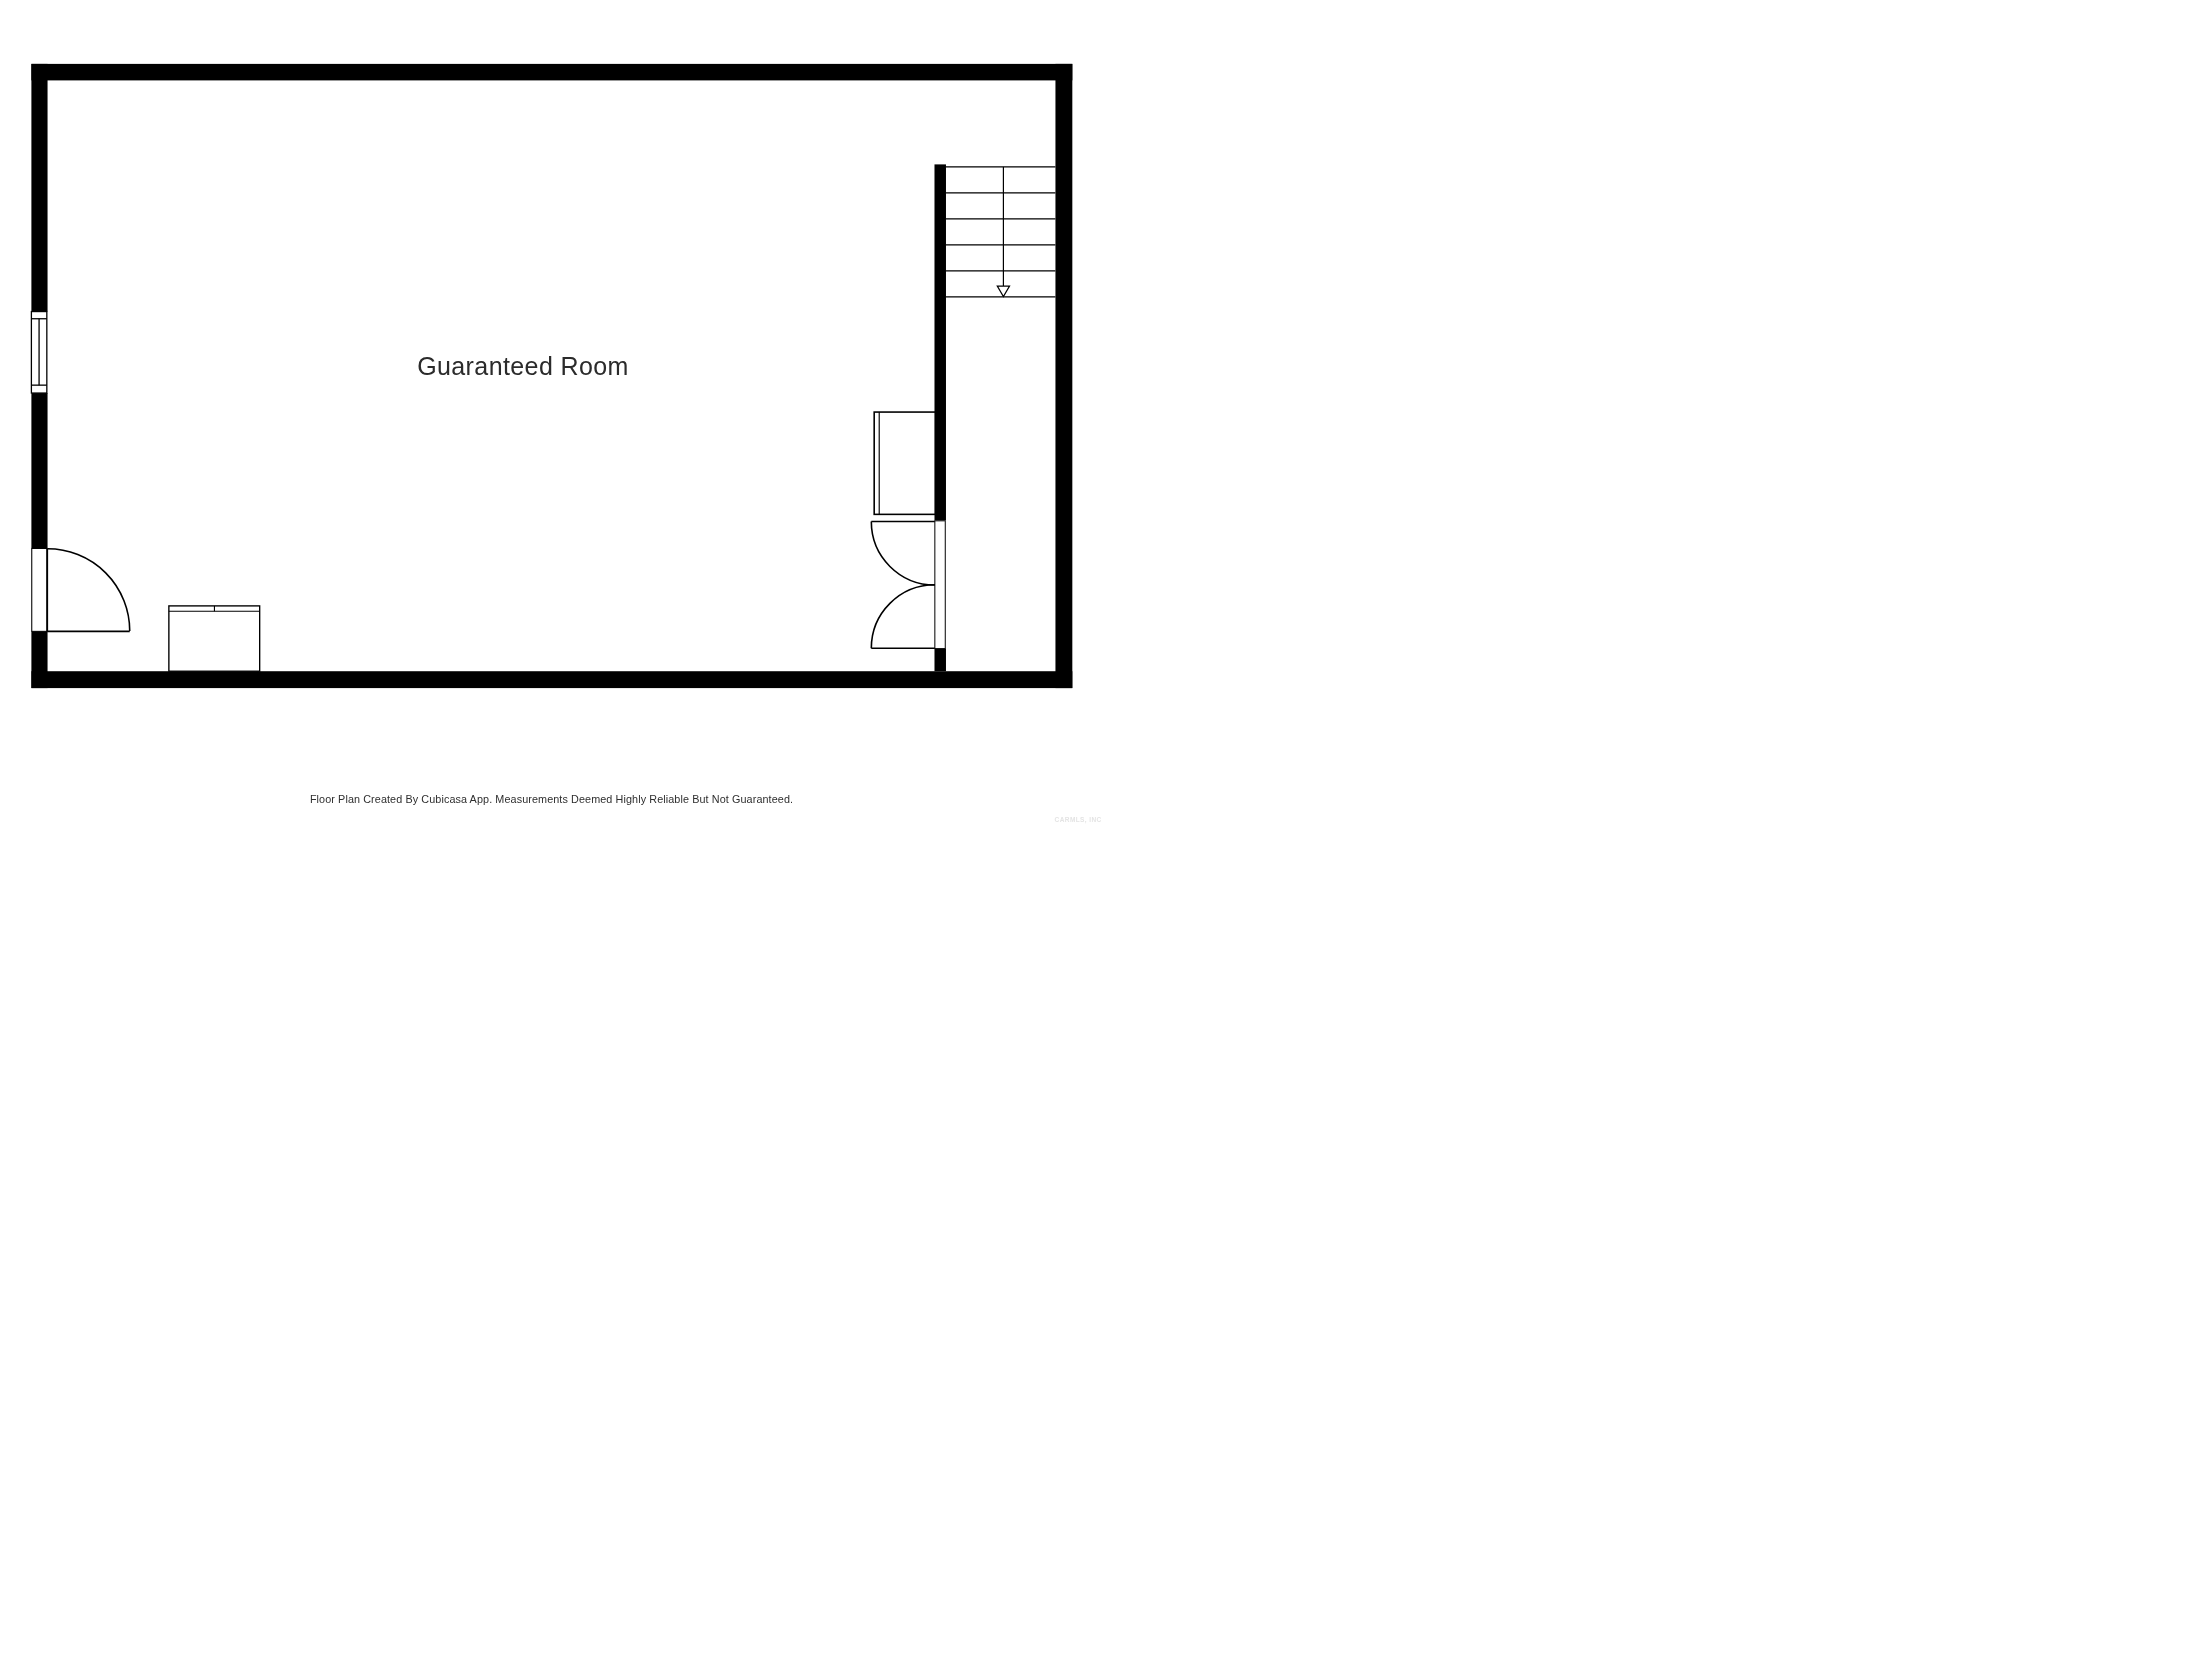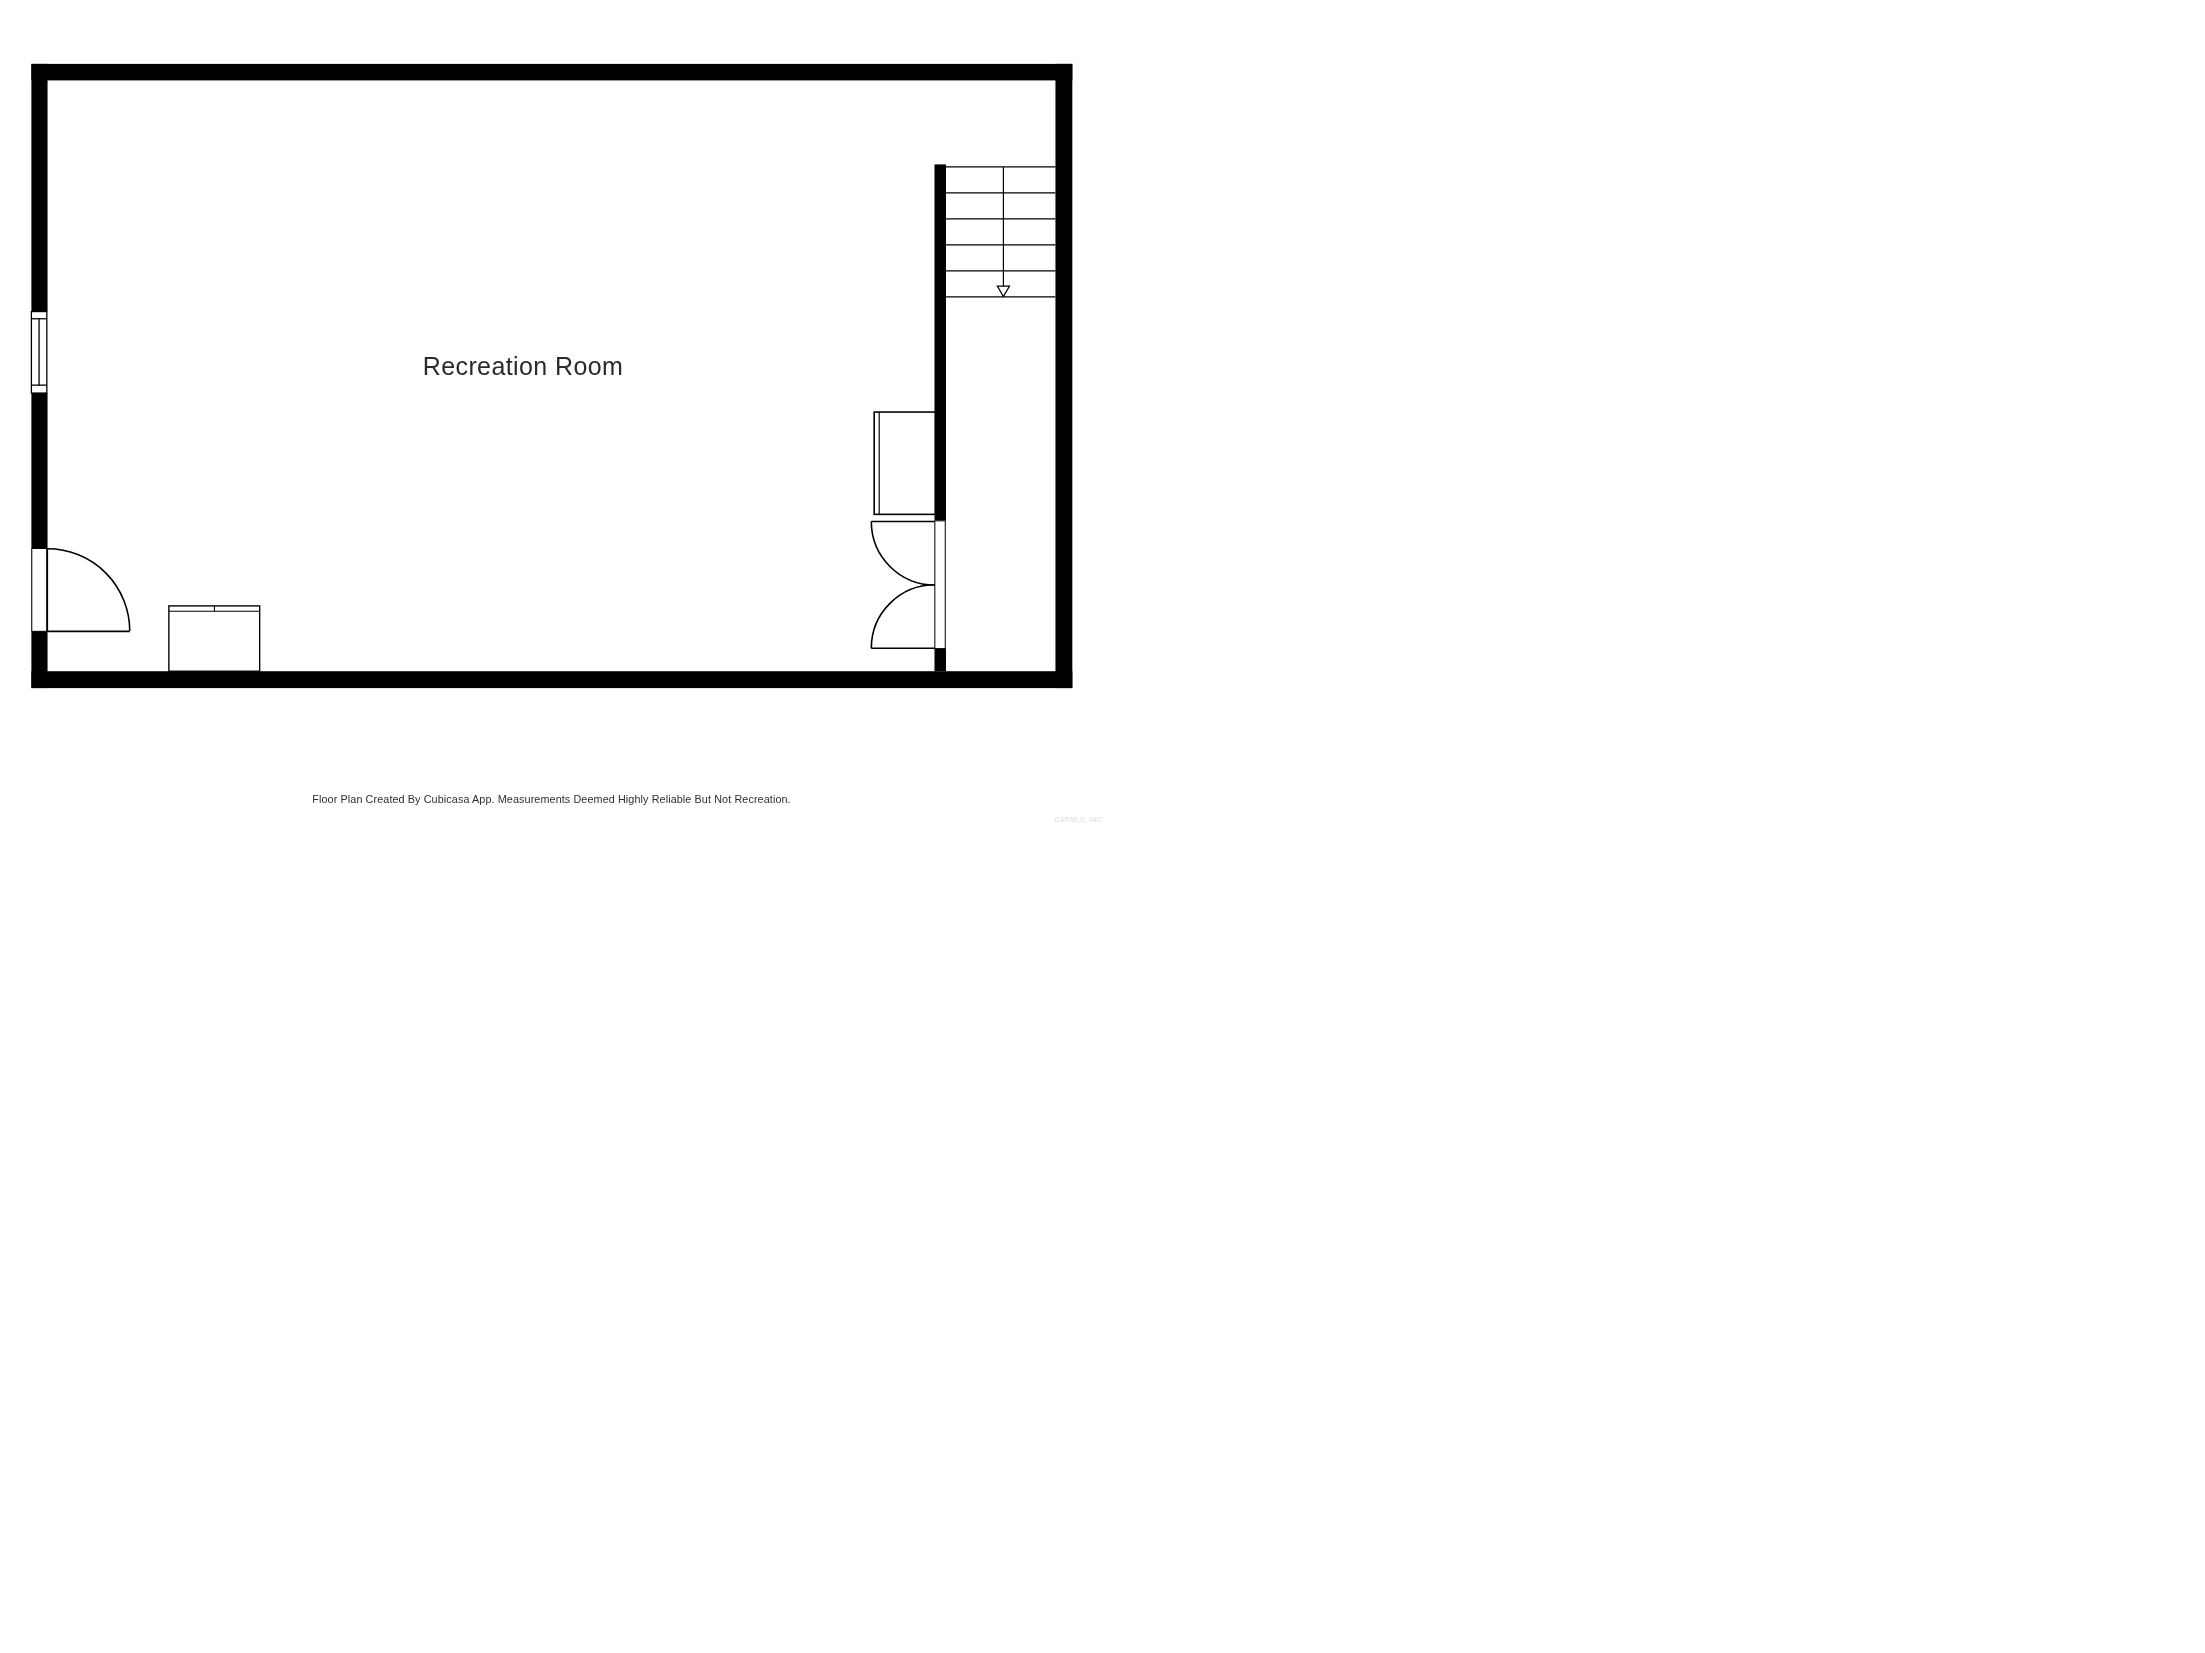--- a/index.html
+++ b/index.html
@@ -111,20 +111,20 @@
     </g>
 
     <g>
       <rect class="sym" x="235" y="844" width="126.5" height="91" stroke-width="1.9"></rect>
       <line class="ln" x1="235" y1="851.5" x2="361.5" y2="851.5" stroke-width="1.6"></line>
       <line class="ln" x1="298.5" y1="844" x2="298.5" y2="851.5" stroke-width="1.6"></line>
     </g>
 
   </svg>
 
-  <div class="room-label">Recreation Room</div>
+  <div class="room-label">Guaranteed Room</div>
 
-  <div class="footer-note">Floor Plan Created By Cubicasa App. Measurements Deemed Highly Reliable But Not Recreation.</div>
+  <div class="footer-note">Floor Plan Created By Cubicasa App. Measurements Deemed Highly Reliable But Not Guaranteed.</div>
 
   <div class="watermark">CARMLS, INC</div>
 
 </div>
 
 
 </body></html>

